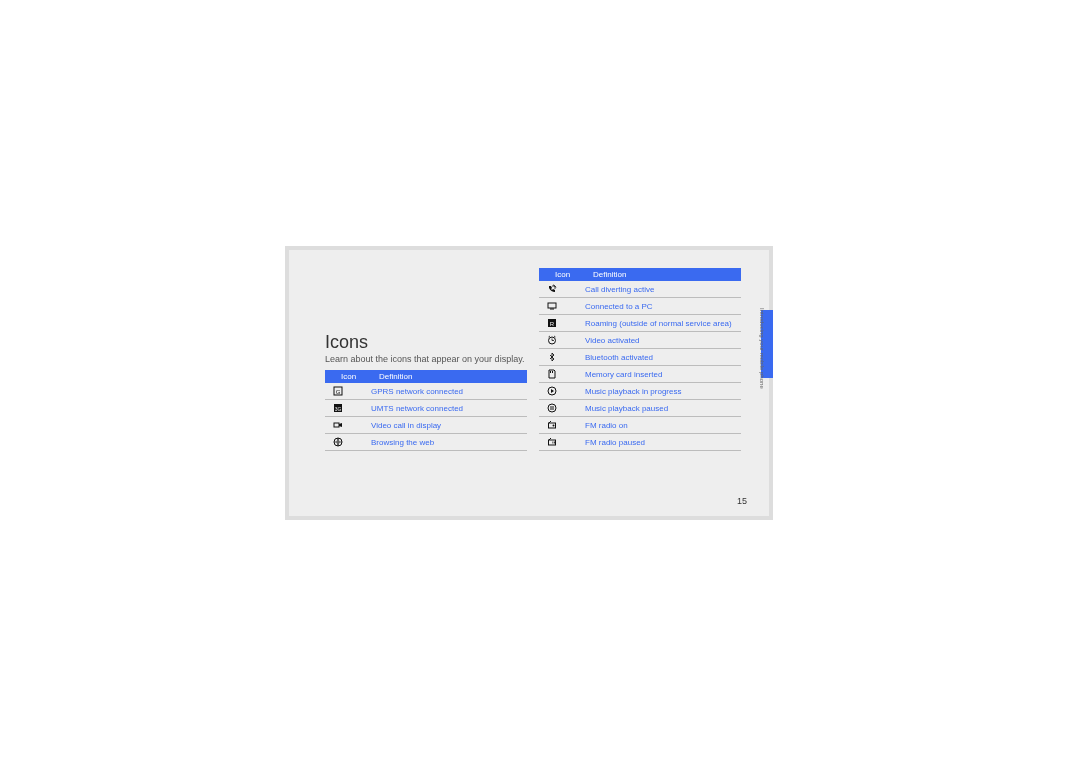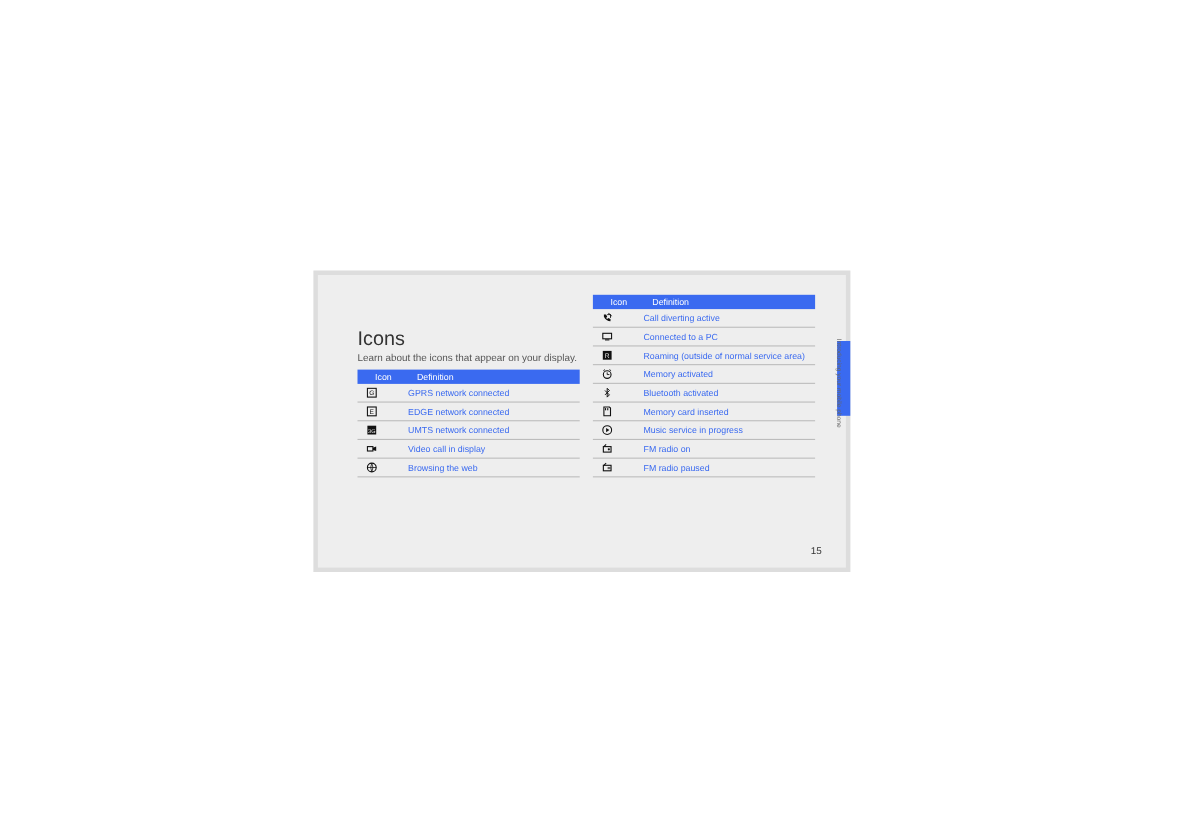--- a/index.html
+++ b/index.html
@@ -130,29 +130,20 @@
               <svg width="10" height="10" viewBox="0 0 10 10">
                 <rect x="1" y="1" width="8" height="8" fill="none" stroke="#111" stroke-width="1"></rect>
                 <text x="5" y="7.5" font-size="6" text-anchor="middle" fill="#111">G</text>
               </svg>
             </div>
             <div class="cell-def">GPRS network connected</div>
           </div>
           <div class="row">
             <div class="cell-icon">
               <svg width="10" height="10" viewBox="0 0 10 10">
-                <rect x="1" y="1" width="8" height="8" fill="none" stroke="#111" stroke-width="1"></rect>
-                <text x="5" y="7.5" font-size="6" text-anchor="middle" fill="#111">E</text>
-              </svg>
-            </div>
-            <div class="cell-def">EDGE network connected</div>
-          </div>
-          <div class="row">
-            <div class="cell-icon">
-              <svg width="10" height="10" viewBox="0 0 10 10">
                 <rect x="1" y="1" width="8" height="8" fill="#111"></rect>
                 <text x="5" y="7.5" font-size="5" text-anchor="middle" fill="#eee">3G</text>
               </svg>
             </div>
             <div class="cell-def">UMTS network connected</div>
           </div>
           <div class="row">
             <div class="cell-icon">
               <svg width="10" height="10" viewBox="0 0 10 10">
                 <rect x="1" y="3" width="5" height="4" fill="none" stroke="#111"></rect>
@@ -208,21 +199,21 @@
             <div class="cell-def">Roaming (outside of normal service area)</div>
           </div>
           <div class="row">
             <div class="cell-icon">
               <svg width="10" height="10" viewBox="0 0 10 10">
                 <circle cx="5" cy="5.5" r="3.5" fill="none" stroke="#111"></circle>
                 <path d="M5 3.5 V5.5 H7" stroke="#111" fill="none" stroke-width="0.8"></path>
                 <path d="M1.5 2 L3 1 M8.5 2 L7 1" stroke="#111" stroke-width="0.8"></path>
               </svg>
             </div>
-            <div class="cell-def">Memory activated</div>
+            <div class="cell-def">Video activated</div>
           </div>
           <div class="row">
             <div class="cell-icon">
               <svg width="10" height="10" viewBox="0 0 10 10">
                 <path d="M5 1 L7 3 L3 7 M3 3 L7 7 L5 9 V1" fill="none" stroke="#111" stroke-width="0.9"></path>
               </svg>
             </div>
             <div class="cell-def">Bluetooth activated</div>
           </div>
           <div class="row">
@@ -235,21 +226,31 @@
             </div>
             <div class="cell-def">Memory card inserted</div>
           </div>
           <div class="row">
             <div class="cell-icon">
               <svg width="10" height="10" viewBox="0 0 10 10">
                 <circle cx="5" cy="5" r="4" fill="none" stroke="#111"></circle>
                 <path d="M4 3 L7 5 L4 7 Z" fill="#111"></path>
               </svg>
             </div>
-            <div class="cell-def">Music service in progress</div>
+            <div class="cell-def">Music playback in progress</div>
+          </div>
+          <div class="row">
+            <div class="cell-icon">
+              <svg width="10" height="10" viewBox="0 0 10 10">
+                <circle cx="5" cy="5" r="4" fill="none" stroke="#111"></circle>
+                <rect x="3.5" y="3" width="1" height="4" fill="#111"></rect>
+                <rect x="5.5" y="3" width="1" height="4" fill="#111"></rect>
+              </svg>
+            </div>
+            <div class="cell-def">Music playback paused</div>
           </div>
           <div class="row">
             <div class="cell-icon">
               <svg width="10" height="10" viewBox="0 0 10 10">
                 <rect x="1.5" y="3" width="7" height="5" fill="none" stroke="#111"></rect>
                 <circle cx="6.5" cy="5.5" r="1" fill="#111"></circle>
                 <path d="M2 3 L4 1" stroke="#111"></path>
               </svg>
             </div>
             <div class="cell-def">FM radio on</div>

